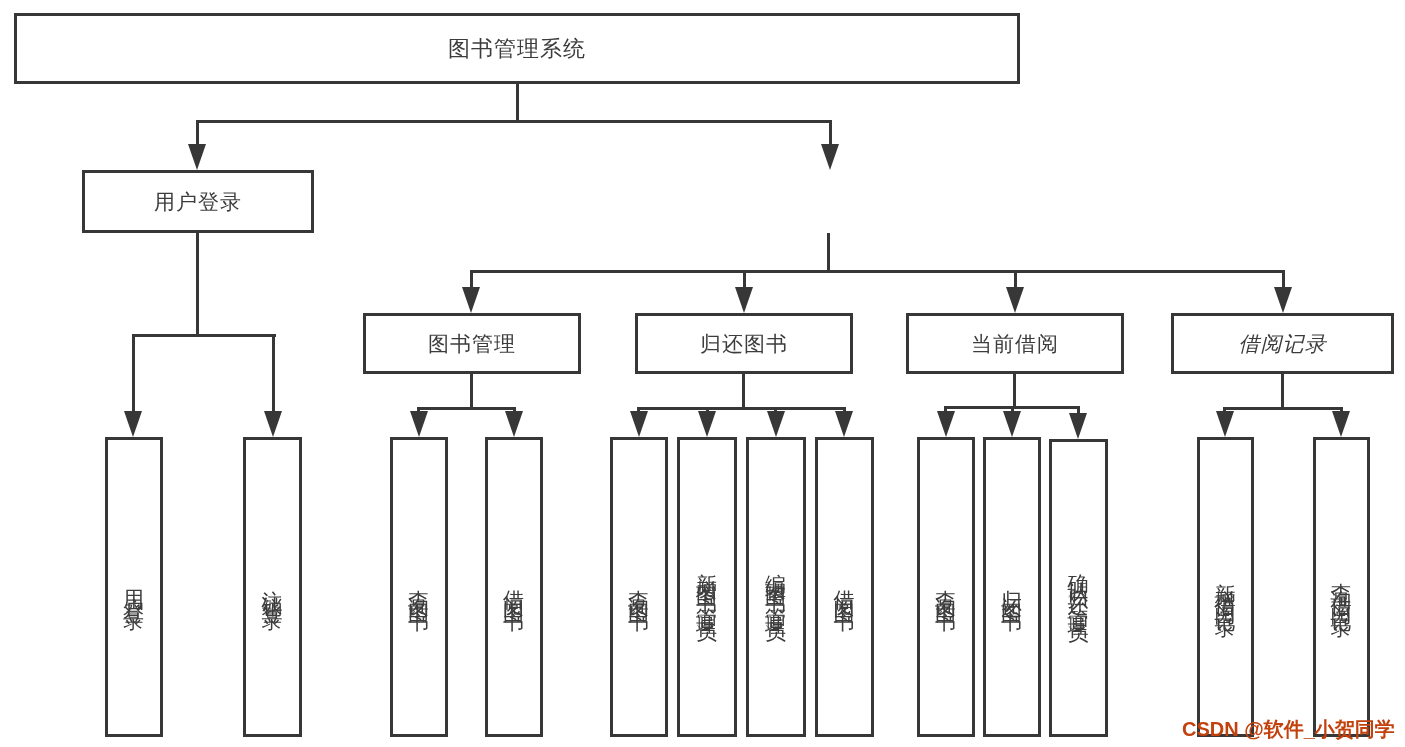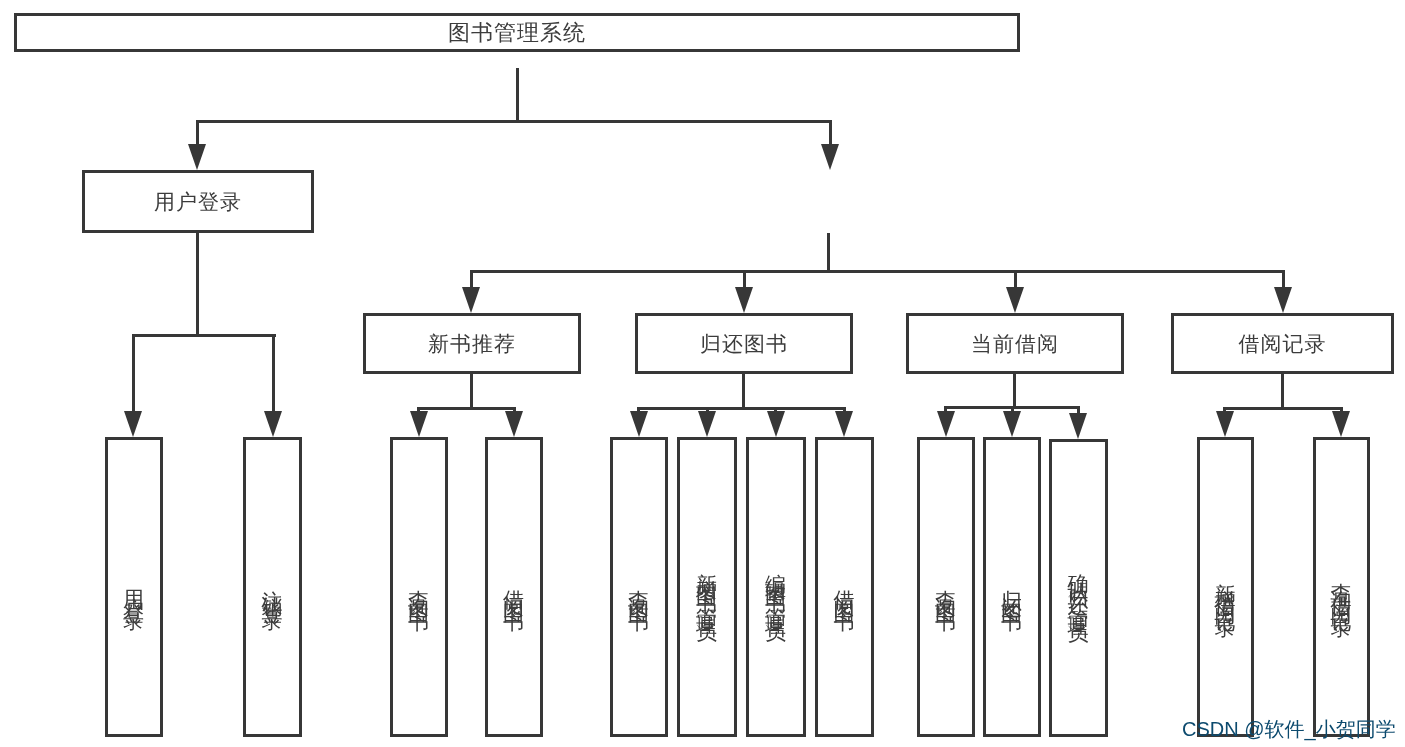--- a/index.html
+++ b/index.html
@@ -23,21 +23,21 @@
     font-size:21px;letter-spacing:7px;line-height:1;white-space:nowrap;
   }
   .line{position:absolute;background:#373737;z-index:1;}
   .arrow{
     position:absolute;width:0;height:0;z-index:1;
     border-left:9px solid transparent;border-right:9px solid transparent;
     border-top:26px solid #373737;
   }
   .watermark{
     position:absolute;left:1182px;top:716px;z-index:5;
-    color:#0c4a6e;font-size:20px;white-space:nowrap;
+    color:#c2410c;font-size:20px;white-space:nowrap;font-weight:bold;
   }
 </style>
 </head>
 <body>
 
 <div class="canvas">
 
   <div class="line" style="left:516px;top:68px;width:3px;height:55px;"></div>
   <div class="line" style="left:196px;top:120px;width:636px;height:3px;"></div>
   <div class="line" style="left:196px;top:120px;width:3px;height:26px;"></div>
@@ -90,38 +90,38 @@
   <div class="arrow" style="left:1003px;top:411px;"></div>
   <div class="arrow" style="left:1069px;top:413px;"></div>
 
   <div class="line" style="left:1281px;top:374px;width:3px;height:36px;"></div>
   <div class="line" style="left:1223px;top:407px;width:120px;height:3px;"></div>
   <div class="line" style="left:1223px;top:407px;width:3px;height:8px;"></div>
   <div class="line" style="left:1340px;top:407px;width:3px;height:8px;"></div>
   <div class="arrow" style="left:1216px;top:411px;"></div>
   <div class="arrow" style="left:1332px;top:411px;"></div>
 
-  <div class="box root" style="left:14px;top:13px;width:1006px;height:39px;">
+  <div class="box root" style="left:14px;top:13px;width:1006px;height:71px;">
     <span>图书管理系统</span>
   </div>
 
   <div class="box" style="left:82px;top:170px;width:232px;height:63px;">
     <span>用户登录</span>
   </div>
 
   <div class="box" style="left:363px;top:313px;width:218px;height:61px;">
-    <span>新书推荐</span>
+    <span>图书管理</span>
   </div>
   <div class="box" style="left:635px;top:313px;width:218px;height:61px;">
     <span>归还图书</span>
   </div>
   <div class="box" style="left:906px;top:313px;width:218px;height:61px;">
     <span>当前借阅</span>
   </div>
-  <div class="box" style="left:1171px;top:313px;width:223px;height:61px;">
+  <div class="box" style="left:1171px;top:313px;width:223px;height:61px;font-style:italic;">
     <span>借阅记录</span>
   </div>
 
   <div class="vbox" style="left:105px;top:437px;width:58px;height:300px;">
     <span>用户登录</span>
   </div>
   <div class="vbox" style="left:243px;top:437px;width:59px;height:300px;">
     <span>注销登录</span>
   </div>
 

